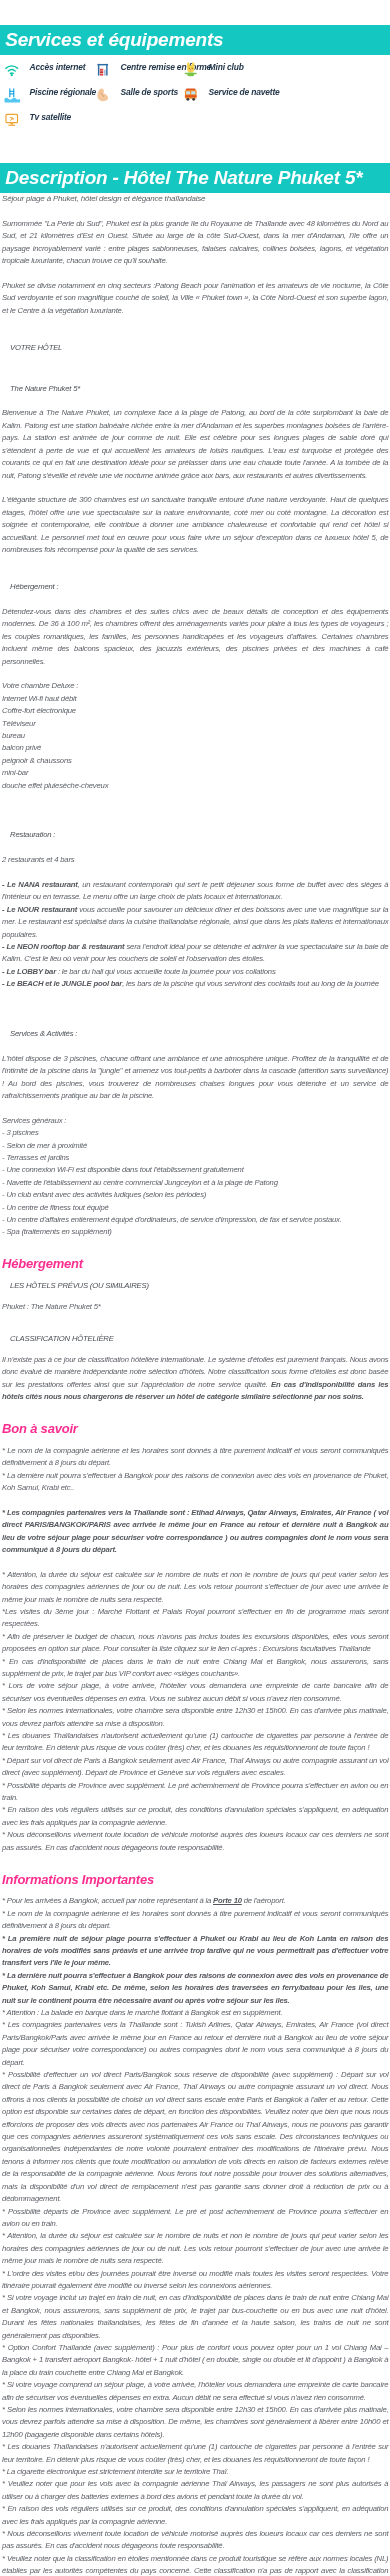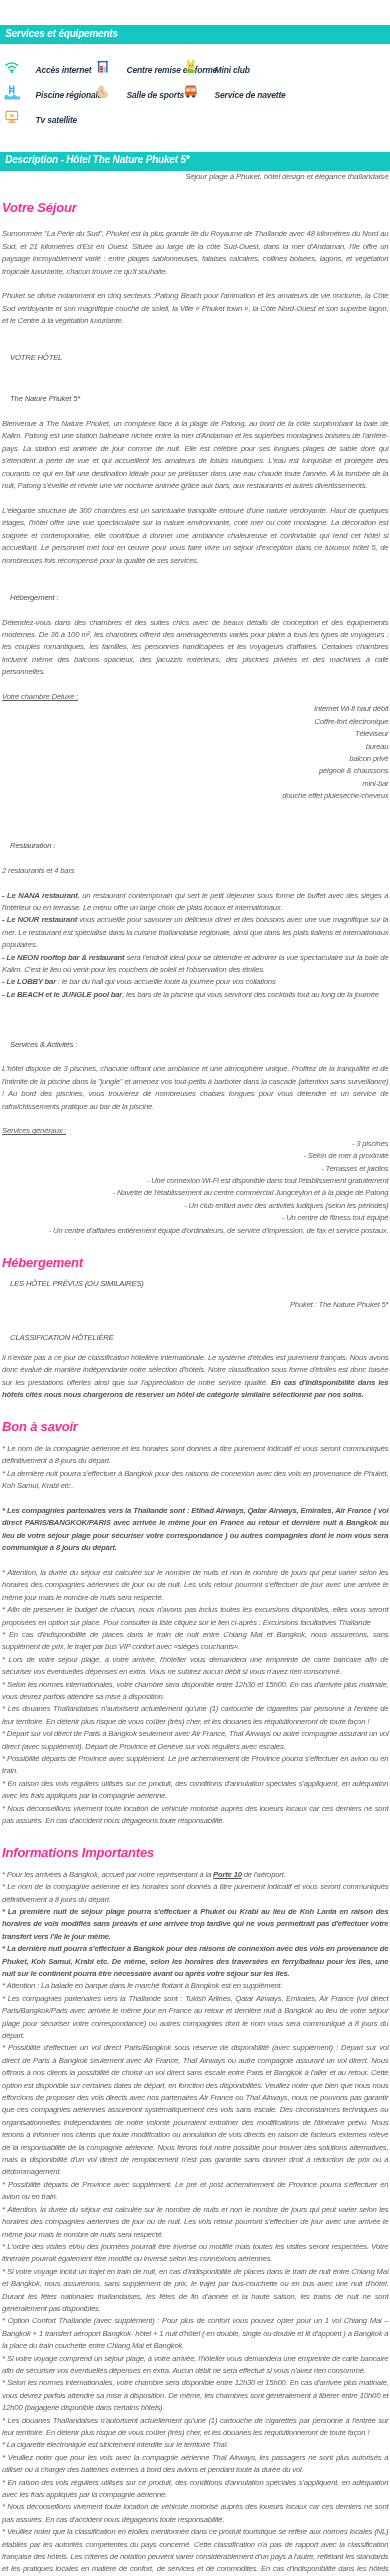--- a/index.html
+++ b/index.html
@@ -16,38 +16,38 @@
     font-style:italic;
     color:var(--text);
     -webkit-font-smoothing:antialiased;
   }
   .page{width:391px;overflow:hidden;padding-bottom:20.6px;}
   .banner{
     background:var(--teal);
     color:#fff;
     font-weight:bold;
     font-style:italic;
-    font-size:10px;
+    font-size:19px;
     letter-spacing:-0.2px;
     padding:2.6px 5.2px 3.6px 5.2px;
     line-height:1.25;
   }
   .banner-top{margin-top:25px;}
   .banner-desc{margin-top:27px;}
   
   .services-grid{
     display:grid;
     grid-template-columns:91px 88px 1fr;
     padding:7.2px 0 0 4.1px;
     row-gap:1px;
   }
   .service-item{
     display:flex;
-    align-items:flex-end;
-    gap:16px;
+    align-items:flex-start;
+    gap:10px;
     height:24px;
   }
   .service-item .icon{width:15.5px;height:15.5px;flex:0 0 15.5px;display:flex;align-items:center;justify-content:center;}
   .service-label{
     font-weight:bold;
     font-style:italic;
     font-size:8.5px;
     letter-spacing:-0.2px;
     color:var(--label);
     white-space:nowrap;
@@ -58,26 +58,26 @@
   .intro{margin-top:9.3px;font-size:8px;}
   .h-pink{
     color:var(--pink);
     font-weight:bold;
     font-size:13px;
     letter-spacing:-0.2px;
     line-height:1.2;
     margin:17.5px 0 8.2px 0;
   }
   .bold-line{font-weight:normal;color:var(--bold);margin:8px;}
-  .h-underline{text-decoration:underline;margin:0;}
+  .h-underline{margin:0;}
   .mt-lg{margin-top:12.4px;}
   .mt-xl{margin-top:25px;}
   .p{margin:12.4px 0 0 0;text-align:justify;}
   .p-tight{margin:0;text-align:justify;}
-  .line{margin:0;text-align:right;}
+  .line{margin:0;}
   .gap{height:12.4px;}
   .b-para{font-weight:bold;color:#55585e;}
   b{color:#54575c;}
   .textlink{cursor:pointer;}
 </style>
 </head>
 <body>
 
 <div class="page">
 
@@ -187,21 +187,20 @@
     </div>
 
   </div>
 
   <div class="banner banner-desc">
     <span>Description - Hôtel The Nature Phuket 5*</span>
   </div>
 
   <div class="content">
       <div class="blk line intro">Séjour plage à Phuket, hôtel design et élégance thaïlandaise</div>
-      <div class="blk h-pink">Votre Séjour</div>
       <div class="blk p">Surnommée "La Perle du Sud", Phuket est la plus grande île du Royaume de Thaïlande avec 48 kilomètres du Nord au Sud, et 21 kilomètres d'Est en Ouest. Située au large de la côte Sud-Ouest, dans la mer d'Andaman, l'île offre un paysage incroyablement varié : entre plages sablonneuses, falaises calcaires, collines boisées, lagons, et végétation tropicale luxuriante, chacun trouve ce qu'il souhaite.</div>
       <div class="blk p">Phuket se divise notamment en cinq secteurs :Patong Beach pour l'animation et les amateurs de vie nocturne, la Côte Sud verdoyante et son magnifique couché de soleil, la Ville « Phuket town », la Côte Nord-Ouest et son superbe lagon, et le Centre à la végétation luxuriante.</div>
       <div class="blk gap"></div>
       <div class="blk bold-line mt-lg">VOTRE HÔTEL</div>
       <div class="blk gap"></div>
       <div class="blk bold-line">The Nature Phuket 5*</div>
       <div class="blk p">Bienvenue à The Nature Phuket, un complexe face à la plage de Patong, au bord de la côte surplombant la baie de Kalim. Patong est une station balnéaire nichée entre la mer d'Andaman et les superbes montagnes boisées de l'arrière-pays. La station est  animée de jour comme de nuit. Elle est célèbre pour ses longues plages de sable doré qui s'étendent à perte de vue et qui  accueillent les amateurs de loisirs nautiques. L'eau est turquoise et protégée des courants ce qui en fait une destination idéale pour se prélasser dans une eau chaude toute l'année. A la tombée de la nuit, Patong s'éveille et révèle une vie nocturne animée grâce aux bars, aux restaurants et autres divertissements.</div>
       <div class="blk p">L'élégante structure de 300 chambres est un sanctuaire tranquille entouré d'une nature verdoyante. Haut de quelques étages, l'hôtel offre une vue spectaculaire sur la nature environnante, coté mer ou coté montagne. La décoration est soignée et contemporaine, elle contribue à donner une ambiance chaleureuse et confortable qui rend cet hôtel si accueillant. Le personnel met tout en œuvre pour vous faire vivre un séjour d'exception dans ce luxueux hôtel 5, de nombreuses fois récompensé pour la qualité de ses services.</div>
       <div class="blk gap"></div>
       <div class="blk bold-line mt-lg">Hébergement :</div>
@@ -230,33 +229,35 @@
       <div class="blk gap"></div>
       <div class="blk h-underline">Services généraux :</div>
       <div class="blk line">- 3 piscines</div>
       <div class="blk line">- Selon de mer à proximité</div>
       <div class="blk line">- Terrasses et jardins</div>
       <div class="blk line">- Une connexion Wi-Fi est disponible dans tout l'établissement gratuitement</div>
       <div class="blk line">- Navette de l'établissement au centre commercial Jungceylon et à la plage de Patong</div>
       <div class="blk line">- Un club enfant avec des activités ludiques (selon les périodes)</div>
       <div class="blk line">- Un centre de fitness tout équipé</div>
       <div class="blk line">- Un centre d'affaires entièrement équipé d'ordinateurs, de service d'impression, de fax et service postaux.</div>
+      <div class="blk line">- Spa (traitements en supplément)</div>
       <div class="blk h-pink">Hébergement</div>
-      <div class="blk bold-line">LES HÔTEL PRÉVUS (OU SIMILAIRES)</div>
+      <div class="blk bold-line">LES HÔTELS PRÉVUS (OU SIMILAIRES)</div>
       <div class="blk line">Phuket : The Nature Phuket 5*</div>
       <div class="blk gap"></div>
       <div class="blk bold-line">CLASSIFICATION HÔTELIÈRE</div>
       <div class="blk p-tight"><span>Il n'existe pas à ce jour de classification hôtelière internationale. Le système d'étoiles est purement français. Nous avons donc évalué de manière indépendante notre sélection d'hôtels. Notre classification sous forme d'étoiles est donc basée sur les prestations offertes ainsi que sur l'appréciation de notre service qualité. </span><b>En cas d'indisponibilité dans les hôtels cités nous nous chargerons de réserver un hôtel de catégorie similaire sélectionné par nos soins.</b></div>
       <div class="blk h-pink">Bon à savoir</div>
       <div class="blk p-tight">* Le nom de la compagnie aérienne et les horaires sont donnés à titre purement indicatif et vous seront communiqués définitivement à 8 jours du départ.</div>
       <div class="blk p-tight">* La dernière nuit pourra s'effectuer à Bangkok pour des raisons de connexion avec des vols en provenance de Phuket, Koh Samui, Krabi etc..</div>
       <div class="blk gap"></div>
       <div class="blk p-tight b-para">* Les compagnies partenaires vers la Thaïlande sont : Etihad Airways, Qatar Airways, Emirates, Air France ( vol direct PARIS/BANGKOK/PARIS avec arrivée le même jour en France au retour et dernière nuit à Bangkok au lieu de votre séjour plage pour sécuriser votre correspondance ) ou autres compagnies dont le nom vous sera communiqué à 8 jours du départ.</div>
       <div class="blk gap"></div>
       <div class="blk p-tight">* Attention, la durée du séjour est calculée sur le nombre de nuits et non le nombre de jours qui peut varier selon les horaires des compagnies aériennes de jour ou de nuit. Les vols retour pourront s'effectuer de jour avec une arrivée le même jour mais le nombre de nuits sera respecté.</div>
+      <div class="blk p-tight">*Les visites du 3ème jour : Marché Flottant et Palais Royal pourront s'effectuer en fin de programme mais seront respectées.</div>
       <div class="blk p-tight"><span>* Afin de préserver le budget de chacun, nous n'avons pas inclus toutes les excursions disponibles, elles vous seront proposées en option sur place. Pour consulter la liste cliquez sur le lien ci-après : </span><span class="textlink">Excursions facultatives Thaïlande</span></div>
       <div class="blk p-tight">* En cas d'indisponibilité de places dans le train de nuit entre Chiang Mai et Bangkok, nous assurerons, sans supplément de prix, le trajet par bus VIP confort avec «sièges couchants».</div>
       <div class="blk p-tight">* Lors de votre séjour plage, à votre arrivée, l'hôtelier vous demandera une empreinte de carte bancaire afin de sécuriser vos éventuelles dépenses en extra. Vous ne subirez aucun débit si vous n'avez rien consommé.</div>
       <div class="blk p-tight">* Selon les normes internationales, votre chambre sera disponible entre 12h30 et 15h00. En cas d'arrivée plus matinale, vous devrez parfois attendre sa mise à disposition.</div>
       <div class="blk p-tight">* Les douanes Thaïlandaises n'autorisent actuellement qu'une (1) cartouche de cigarettes par personne à l'entrée de leur territoire. En détenir plus risque de vous coûter (très) cher, et les douanes les réquisitionneront de toute façon !</div>
       <div class="blk p-tight">* Départ sur vol direct de Paris à Bangkok seulement avec Air France, Thaï Airways ou autre compagnie assurant un vol direct (avec supplément). Départ de Province et Genève sur vols réguliers avec escales.</div>
       <div class="blk p-tight">* Possibilité départs de Province avec supplément. Le pré acheminement de Province pourra s'effectuer en avion ou en train.</div>
       <div class="blk p-tight">* En raison des vols réguliers utilisés sur ce produit, des conditions d'annulation spéciales s'appliquent, en adéquation avec les frais appliqués par la compagnie aérienne.</div>
       <div class="blk p-tight">* Nous déconseillons vivement toute location de véhicule motorisé auprès des loueurs locaux car ces derniers ne sont pas assurés. En cas d'accident nous dégageons toute responsabilité.</div>
       <div class="blk h-pink">Informations Importantes</div>

